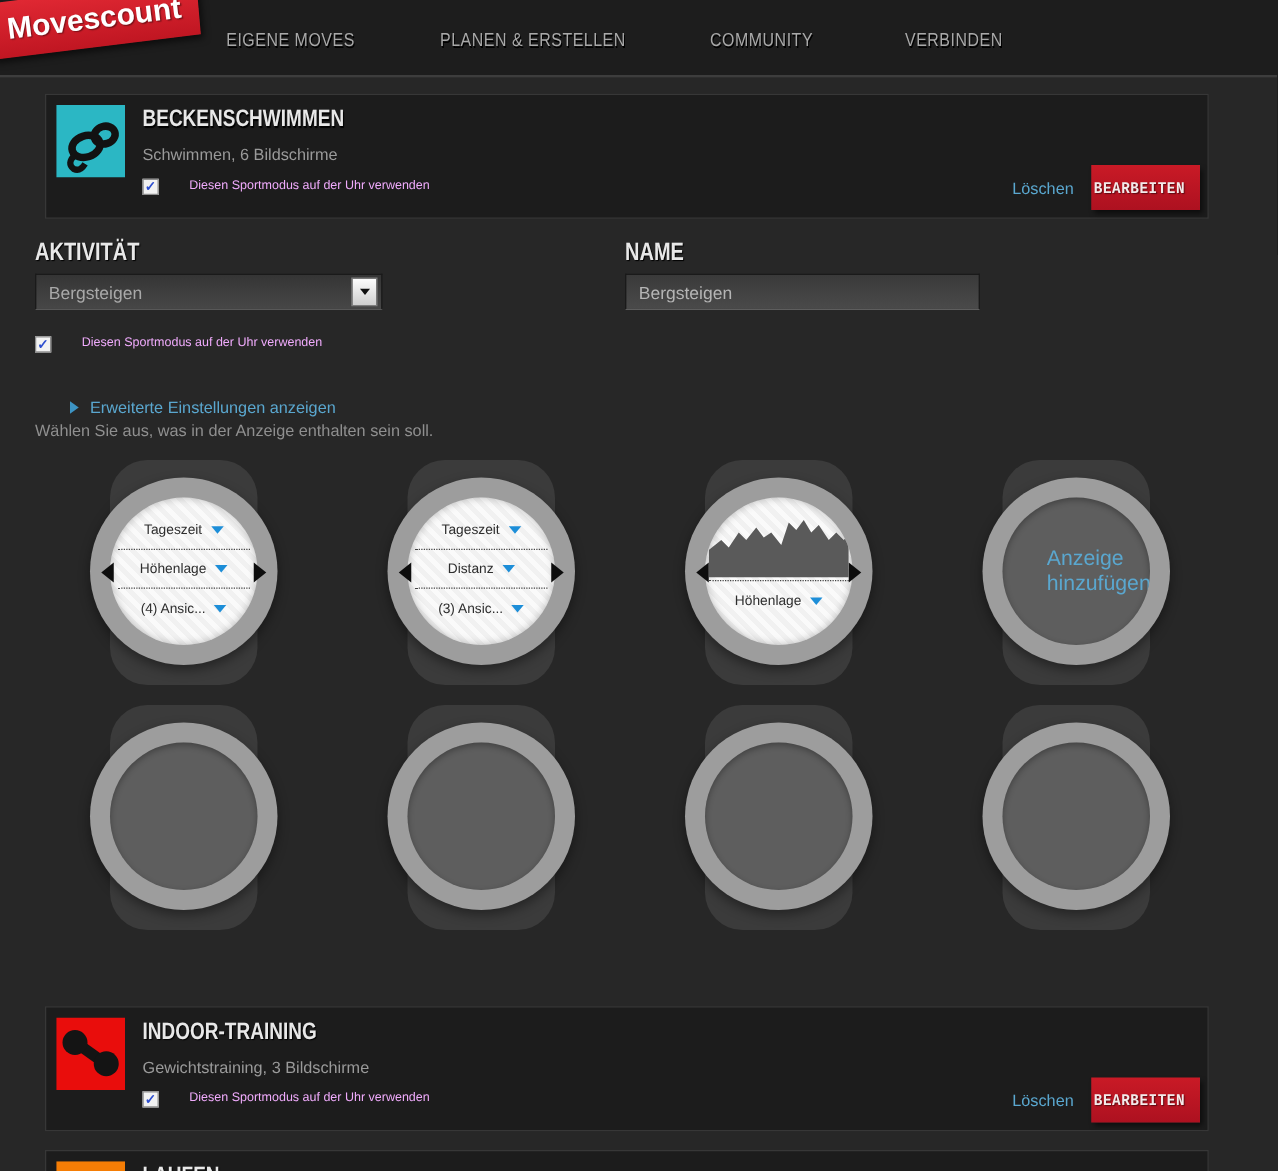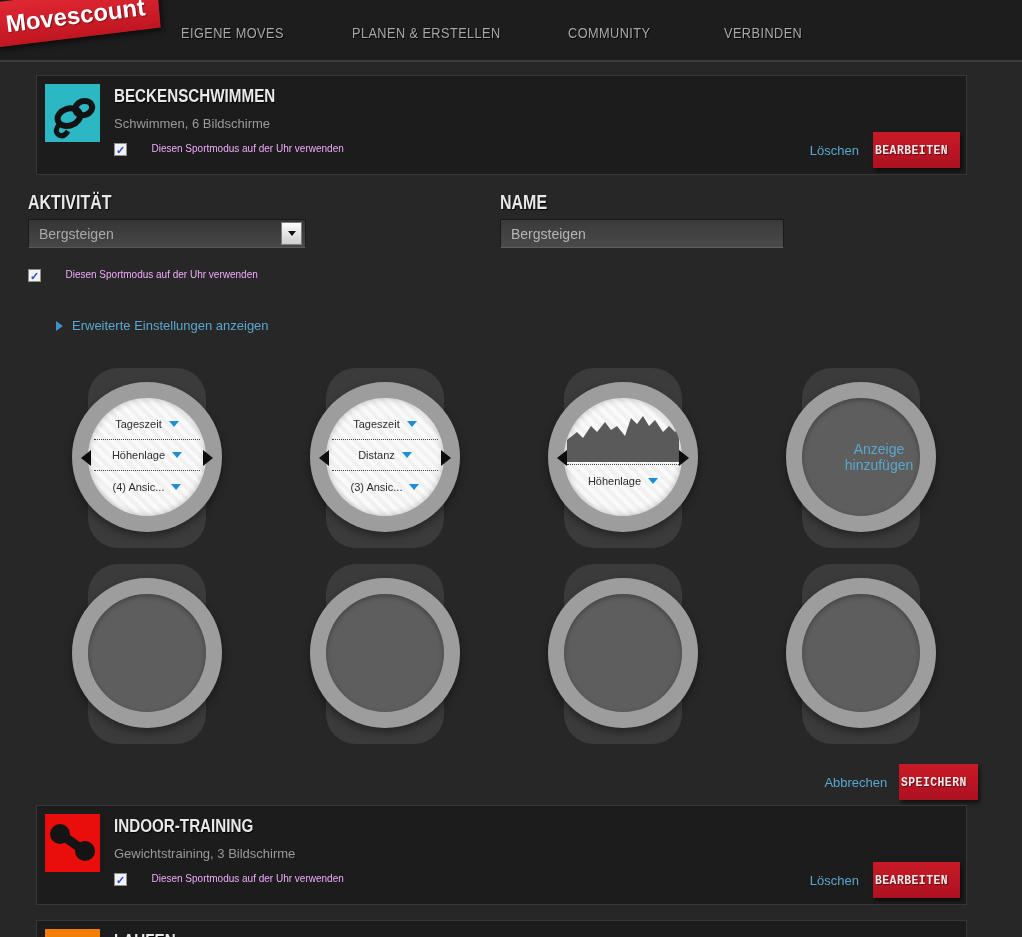--- a/index.html
+++ b/index.html
@@ -66,21 +66,21 @@
   .face-rows { position:absolute; left:6px; right:6px; top:11px; }
   .wrow { height:31px; display:flex; align-items:center; justify-content:center; font-size:11px; color:#2e2e2e;
           border-bottom:1px dotted #444; cursor:pointer; white-space:nowrap; }
   .wrow:last-child { border-bottom:none; }
   .dd-arrow { display:inline-block; width:0; height:0; border-left:5px solid transparent; border-right:5px solid transparent;
               border-top:6px solid #1d8ed8; margin-left:7px; }
   .side-arrow { position:absolute; top:84px; width:0; height:0; cursor:pointer; }
   .side-arrow.left  { left:calc(50% - 66px); border-top:8px solid transparent; border-bottom:8px solid transparent; border-right:10px solid #0d0d0d; }
   .side-arrow.right { right:calc(50% - 66px); border-top:8px solid transparent; border-bottom:8px solid transparent; border-left:10px solid #0d0d0d; }
   .add-display { position:absolute; inset:0; display:flex; align-items:center; justify-content:center;
-                 font-size:14px; cursor:pointer; text-align:center;margin-left:36px; }
+                 font-size:17px; cursor:pointer; text-align:left;margin-left:36px; }
   .graph-wrap { width:112px; margin:8px auto 0; border-bottom:1px dotted #444; padding-bottom:2px; }
   .graph-wrap svg { display:block; }
 
   .actions-row { position:absolute; top:764px; right:44px; display:flex; align-items:center; gap:12px; }
 </style>
 </head>
 <body>
 
 <div id="page">
 
@@ -129,20 +129,21 @@
 
   <div class="editor-chk">
     <span class="chk">✓</span>
     <span class="chk-label">Diesen Sportmodus auf der Uhr verwenden</span>
   </div>
 
   <div class="adv-link">
     <i></i>
     <span class="link">Erweiterte Einstellungen anzeigen</span>
   </div>
+  <div class="instruction">Wählen Sie aus, was in der Anzeige enthalten sein soll.</div>
 
   <div class="watch-cell" style="left:28px;top:366px">
     <div class="strap"></div>
     <div class="bezel"></div>
     <div class="face active">
       <div class="face-rows">
         <div class="wrow">
             <span>Tageszeit</span>
             <i class="dd-arrow"></i>
           </div>
@@ -223,24 +224,20 @@
     <div class="strap"></div>
     <div class="bezel"></div>
     <div class="face empty"></div>
   </div>
   <div class="watch-cell" style="left:742px;top:562px">
     <div class="strap"></div>
     <div class="bezel"></div>
     <div class="face empty"></div>
   </div>
 
-  <div class="actions-row">
-    <a class="link">Abbrechen</a>
-    <button class="btn-red"><span class="hdg" style="transform:scaleX(.88);color:#f3eaea;text-shadow:1px 1px 1px rgba(0,0,0,.5)">SPEICHERN</span></button>
-  </div>
 
   <div class="card" style="top:805px">
     <svg class="sport-icon" viewBox="0 0 55 58">
       <rect width="55" height="58" fill="#e90d0c"></rect>
       <line x1="17" y1="21" x2="38" y2="36" stroke="#141414" stroke-width="9"></line>
       <circle cx="15" cy="20" r="10" fill="#141414"></circle>
       <circle cx="40" cy="37" r="10" fill="#141414"></circle>
     </svg>
     <div class="card-title"><span class="hdg">INDOOR-TRAINING</span></div>
     <div class="card-sub">Gewichtstraining, 3 Bildschirme</div>

